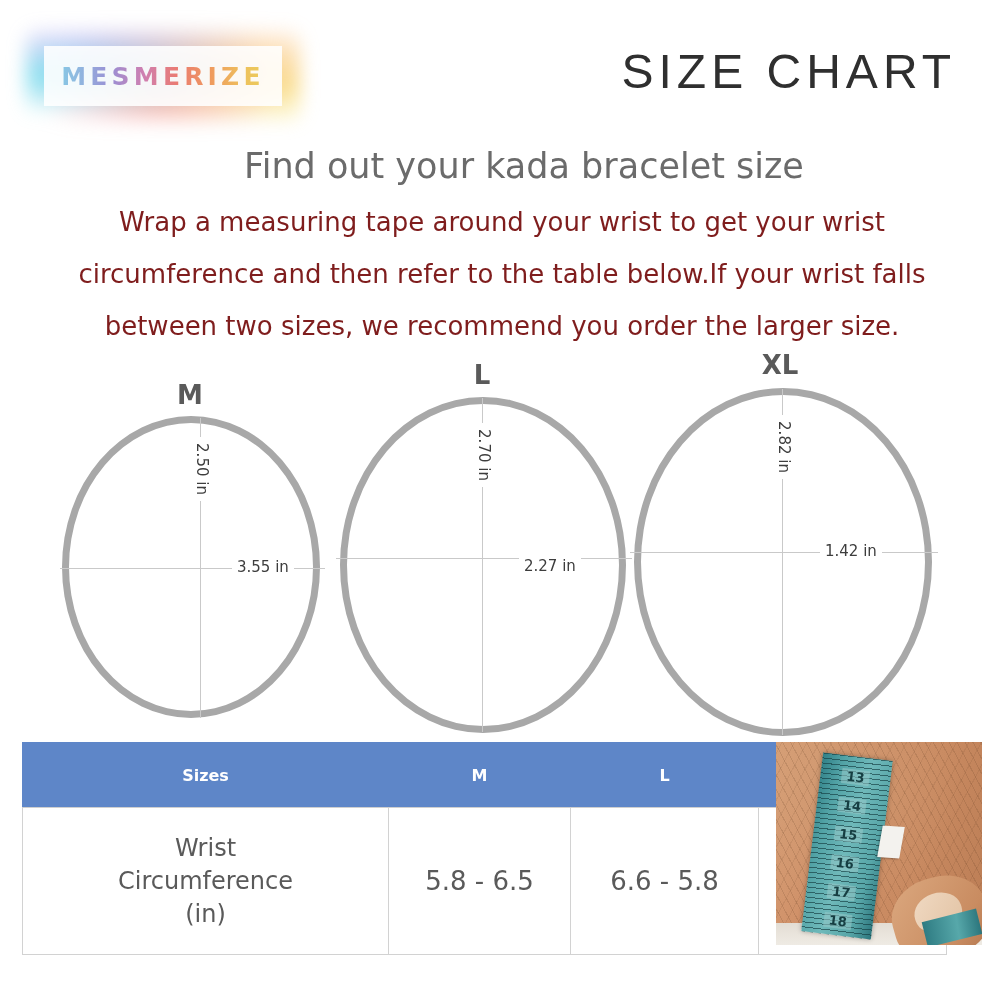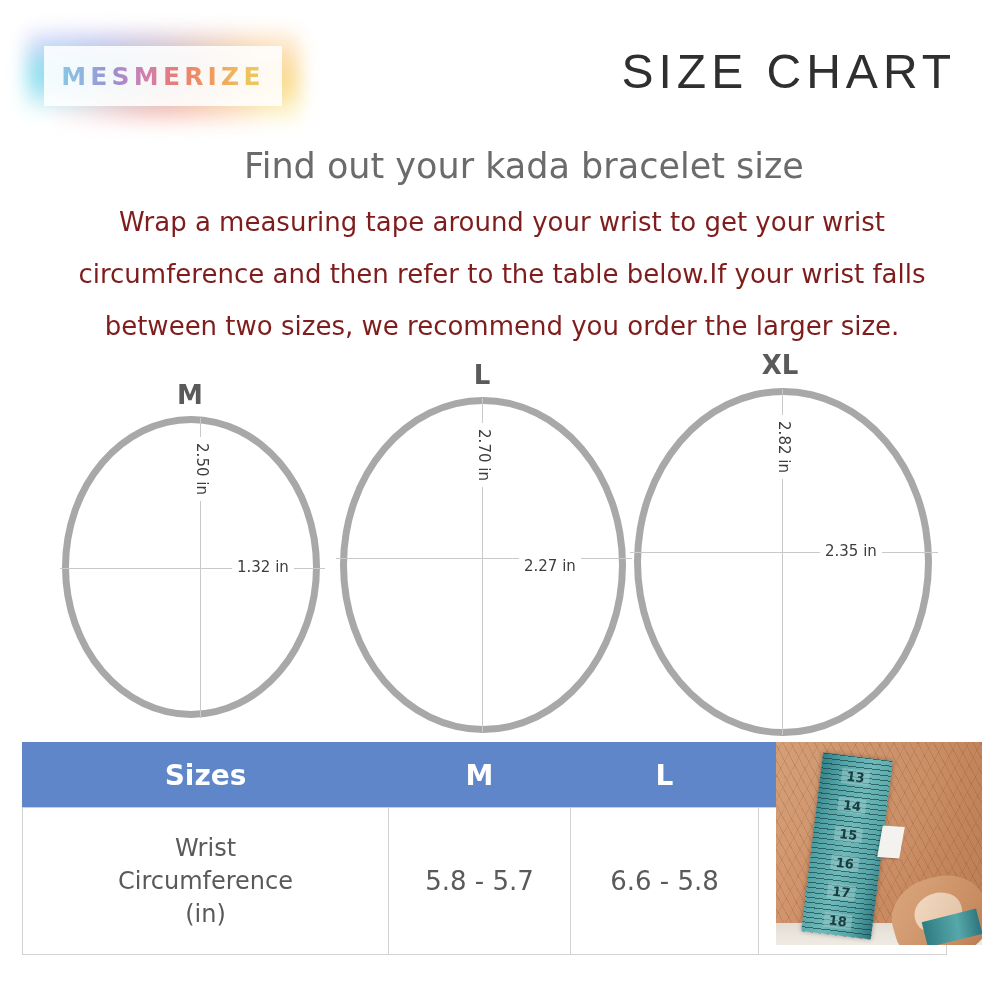--- a/index.html
+++ b/index.html
@@ -160,21 +160,21 @@
     table-layout: fixed;
   }
   #size-table th, #size-table td {
     border: 1px solid #d2d2d2;
     text-align: center;
     vertical-align: middle;
   }
   #size-table thead th {
     background: #5e86c8;
     color: #ffffff;
-    font-size: 28px;
+    font-size: 16px;
     font-weight: 700;
     height: 62px;
     border-color: #5e86c8;
     border-bottom-color: #cfcfcf;
   }
   #size-table tbody td {
     height: 144px;
     font-size: 26px;
     color: #5a5a5a;
     line-height: 33px;
@@ -295,39 +295,39 @@
 <div id="intro-paragraph">Wrap a measuring tape around your wrist to get your wrist circumference and then refer to the table below.If your wrist falls between two sizes, we recommend you order the larger size.</div>
 
 <div id="ovals">
 
   <div class="oval-figure">
     <div class="oval-label" style="left:150px; top:30px; width:80px;">M</div>
     <div class="oval-ring" style="left:62px; top:66px; width:258px; height:302px;"></div>
     <div class="guide-v" style="left:200px; top:68px; height:300px;"></div>
     <div class="guide-h" style="left:60px; top:218px; width:265px;"></div>
     <div class="dim-v" style="left:170px; top:106px; width:64px; text-align:center;">2.50 in</div>
-    <div class="dim-h" style="left:232px; top:208px;">1.32 in</div>
+    <div class="dim-h" style="left:232px; top:208px;">3.55 in</div>
   </div>
 
   <div class="oval-figure">
     <div class="oval-label" style="left:442px; top:10px; width:80px;">L</div>
     <div class="oval-ring" style="left:340px; top:47px; width:286px; height:336px;"></div>
     <div class="guide-v" style="left:482px; top:48px; height:334px;"></div>
     <div class="guide-h" style="left:336px; top:208px; width:296px;"></div>
     <div class="dim-v" style="left:452px; top:92px; width:64px; text-align:center;">2.70 in</div>
     <div class="dim-h" style="left:519px; top:198px;margin-top:9px;">2.27 in</div>
   </div>
 
   <div class="oval-figure">
     <div class="oval-label" style="left:738px; top:0px; width:84px;">XL</div>
     <div class="oval-ring" style="left:634px; top:38px; width:298px; height:348px;"></div>
     <div class="guide-v" style="left:782px; top:39px; height:346px;"></div>
     <div class="guide-h" style="left:630px; top:202px; width:308px;"></div>
     <div class="dim-v" style="left:752px; top:84px; width:64px; text-align:center;">2.82 in</div>
-    <div class="dim-h" style="left:820px; top:192px;">2.35 in</div>
+    <div class="dim-h" style="left:820px; top:192px;">1.42 in</div>
   </div>
 
 </div>
 
 <table id="size-table">
   <colgroup>
     <col style="width:366px">
     <col style="width:182px">
     <col style="width:188px">
     <col style="width:188px">
@@ -340,21 +340,21 @@
       <th>XL</th>
     </tr>
   </thead>
   <tbody>
     <tr>
       <td class="row-header">
         <span>Wrist</span><br>
         <span>Circumference</span><br>
         <span>(in)</span>
       </td>
-      <td>5.8 - 5.7</td>
+      <td>5.8 - 6.5</td>
       <td>6.6 - 5.8</td>
       <td>7.4 - 8.1</td>
     </tr>
   </tbody>
 </table>
 
 <div id="wrist-photo">
   <div class="bg-top"></div>
   <div class="arm"></div>
   <div class="bg-bottom"></div>

